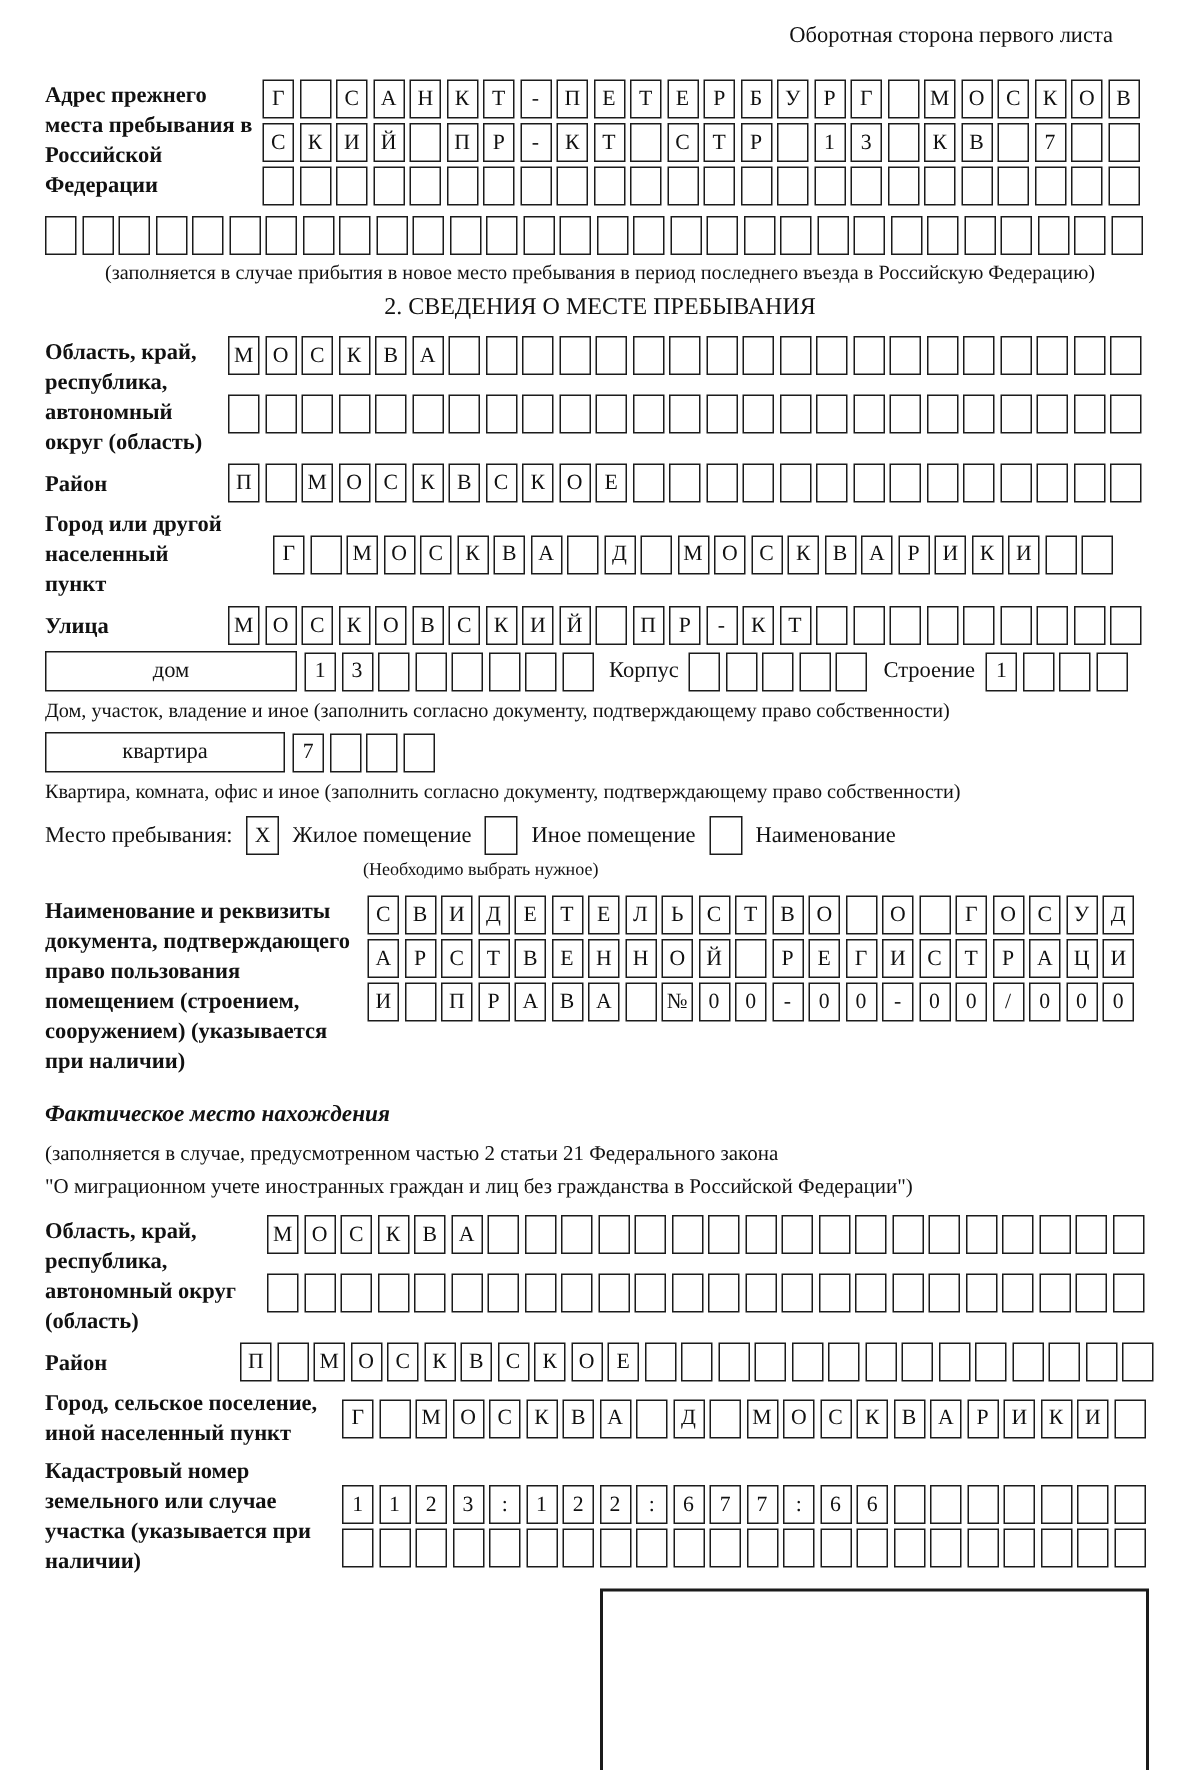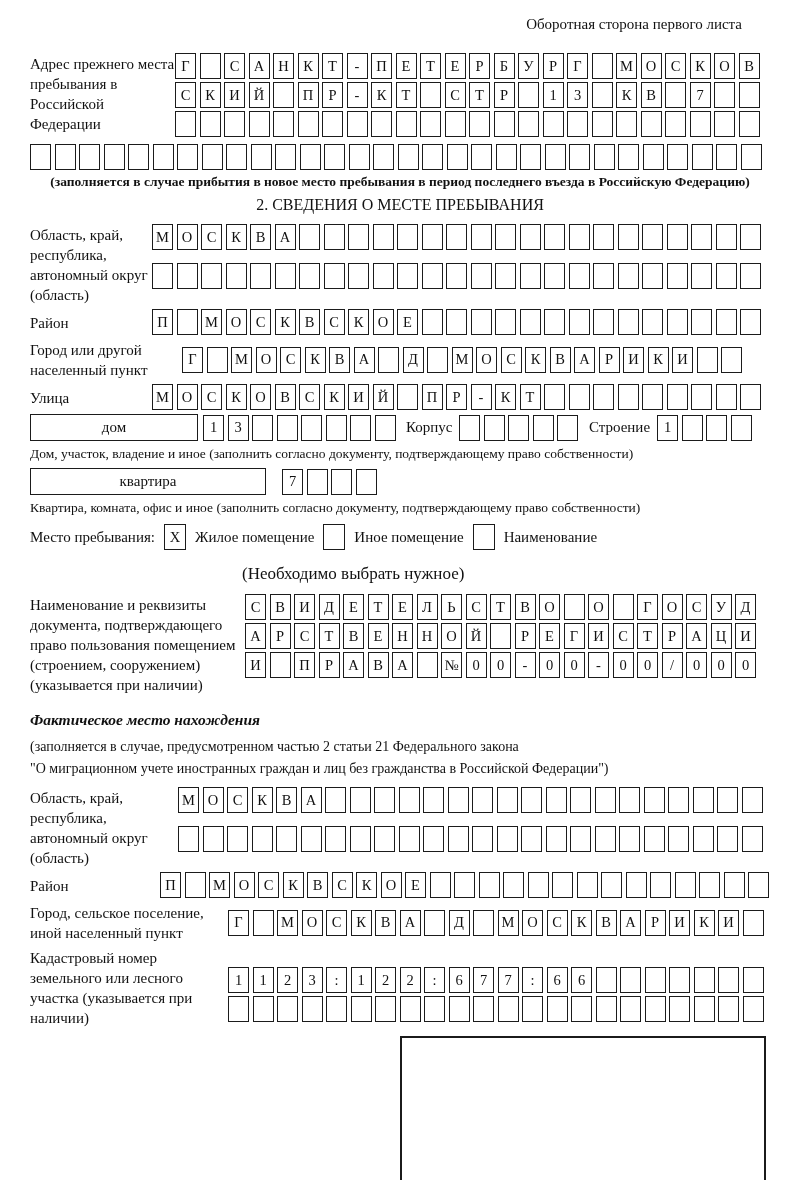--- a/index.html
+++ b/index.html
@@ -18,43 +18,43 @@
     width:21px;height:26px;margin-right:3.5px;
     border:1.6px solid #1b1b1b;
     display:inline-flex;align-items:center;justify-content:center;
     font-size:14.5px;line-height:1;background:#fff;
   }
   .rowgap{margin-bottom:3px;}
   .rowgap-lg{margin-bottom:13px;}
 
   .field{display:flex;align-items:flex-start;margin-bottom:4px;}
   .field.center{align-items:center;}
-  .lbl{font-size:15px;line-height:20px;flex:none;padding-top:1px;}
+  .lbl{font-size:15px;line-height:20px;flex:none;padding-top:1px;font-weight:bold;}
   .w122{width:122px;} .w145{width:145px;} .w148{width:148px;}
   .w198{width:198px;} .w215{width:215px;}
   .indent30{margin-left:30px;} .indent8{margin-left:8px;}
 
   .caption{font-size:13.5px;line-height:17px;margin:2px 0 6px 0;}
-  .caption.centered{text-align:center;font-weight:bold;}
+  .caption.centered{text-align:center;}
 
   .sec-title{font-size:16px;font-weight:normal;text-align:center;margin:6px 0 10px 0;}
 
   
   .named-box{
     box-sizing:border-box;border:1.6px solid #1b1b1b;height:27px;flex:none;
     display:inline-flex;align-items:center;justify-content:center;
     font-size:15px;background:#fff;
   }
   .house-box{width:168px;margin-right:5px;}
-  .apt-box{width:236px;margin-right:16px;}
+  .apt-box{width:160px;margin-right:5px;}
   .inline-lbl{font-size:15px;margin:5px 7px;align-self:center;flex:none;}
 
   .stay-row{display:flex;align-items:center;font-size:15px;margin:8px 0 2px 0;}
   .stay-row .cell{margin:0 9px 0 9px;width:22px;}
-  .stay-note{font-size:17px;margin:14px 0 10px 212px;font-family:Liberation Serif, serif;}
+  .stay-note{font-size:12px;margin:2px 0 10px 212px;font-family:Liberation Serif, serif;}
 
   .fact-title{font-size:15.5px;font-weight:bold;text-align:left;margin:16px 0 8px 0;font-style:italic;}
   .fact-note{font-size:14px;text-align:left;line-height:20px;margin-bottom:2px;}
 
   .stamp-box{
     box-sizing:border-box;border:2px solid #1b1b1b;background:#fff;
     width:366px;height:172px;margin:8px 0 6px 370px;
   }
 </style>
 </head>
@@ -576,21 +576,21 @@
         <span class="cell">А</span>
         <span class="cell">Р</span>
         <span class="cell">И</span>
         <span class="cell">К</span>
         <span class="cell">И</span>
         <span class="cell"></span>
       </div>
   </div>
 
   <div class="field">
-    <div class="lbl w198">Кадастровый номер земельного или лесного участка (указывается при наличии)</div>
+    <div class="lbl w198">Кадастровый номер земельного или случае участка (указывается при наличии)</div>
     <div style="padding-top:20px;">
       <div class="grid rowgap">
           <span class="cell">1</span>
           <span class="cell">1</span>
           <span class="cell">2</span>
           <span class="cell">3</span>
           <span class="cell">:</span>
           <span class="cell">1</span>
           <span class="cell">2</span>
           <span class="cell">2</span>

